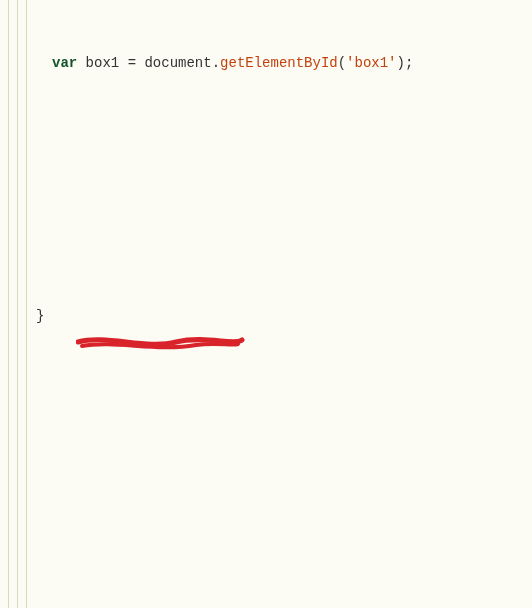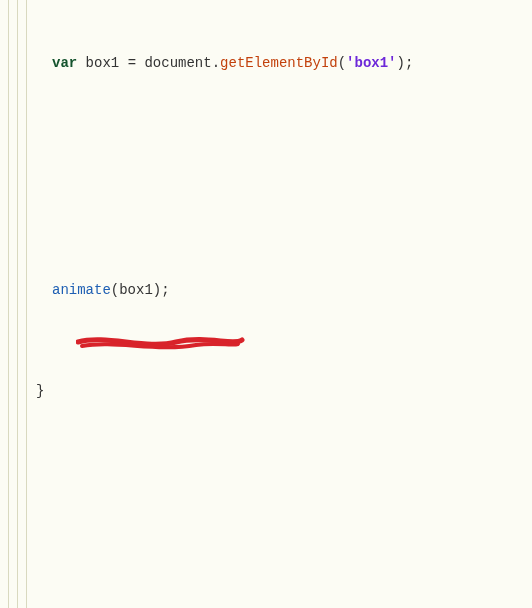--- a/index.html
+++ b/index.html
@@ -38,21 +38,21 @@
     color: #333;
   }
   .codeline {
     height: 25.3px;
     padding-left: 36px;
     position: relative;
   }
   .kw   { color: #14532d; font-weight: bold; }
   .func { color: #c2410c; }
   .fn2  { color: #1e5fb3; }
-  .str  { color: #6d28d9; font-weight: bold; }
+  .str  { color: #c2410c; }
   .pn   { color: #333; }
   .id   { color: #333; }
   .underline-mark {
     position: absolute;
     pointer-events: none;
   }
   .underline-mark svg { display: block; }
 </style>
 </head>
 <body>
@@ -63,21 +63,20 @@
     <div class="foldline" style="left:17px"></div>
     <div class="foldline" style="left:26px"></div>
   </div>
 
   <div class="code">
     <div class="codeline"><span style="display:inline-block;width:16px"></span><span class="kw">var</span><span class="id"> box1 </span><span class="pn">=</span><span class="id"> document</span><span class="pn">.</span><span class="func">getElementById</span><span class="pn">(</span><span class="str">'box1'</span><span class="pn">);</span></div>
 
     <div class="codeline"><span></span></div>
 
 
-    <div class="codeline"><span style="display:inline-block;width:16px"></span><span class="fn2">animate</span><span class="pn">(box1);</span></div>
 
     <div class="codeline"><span class="pn">}</span></div>
 
     <div class="codeline"><span></span></div>
 
     
 
     
 
     

